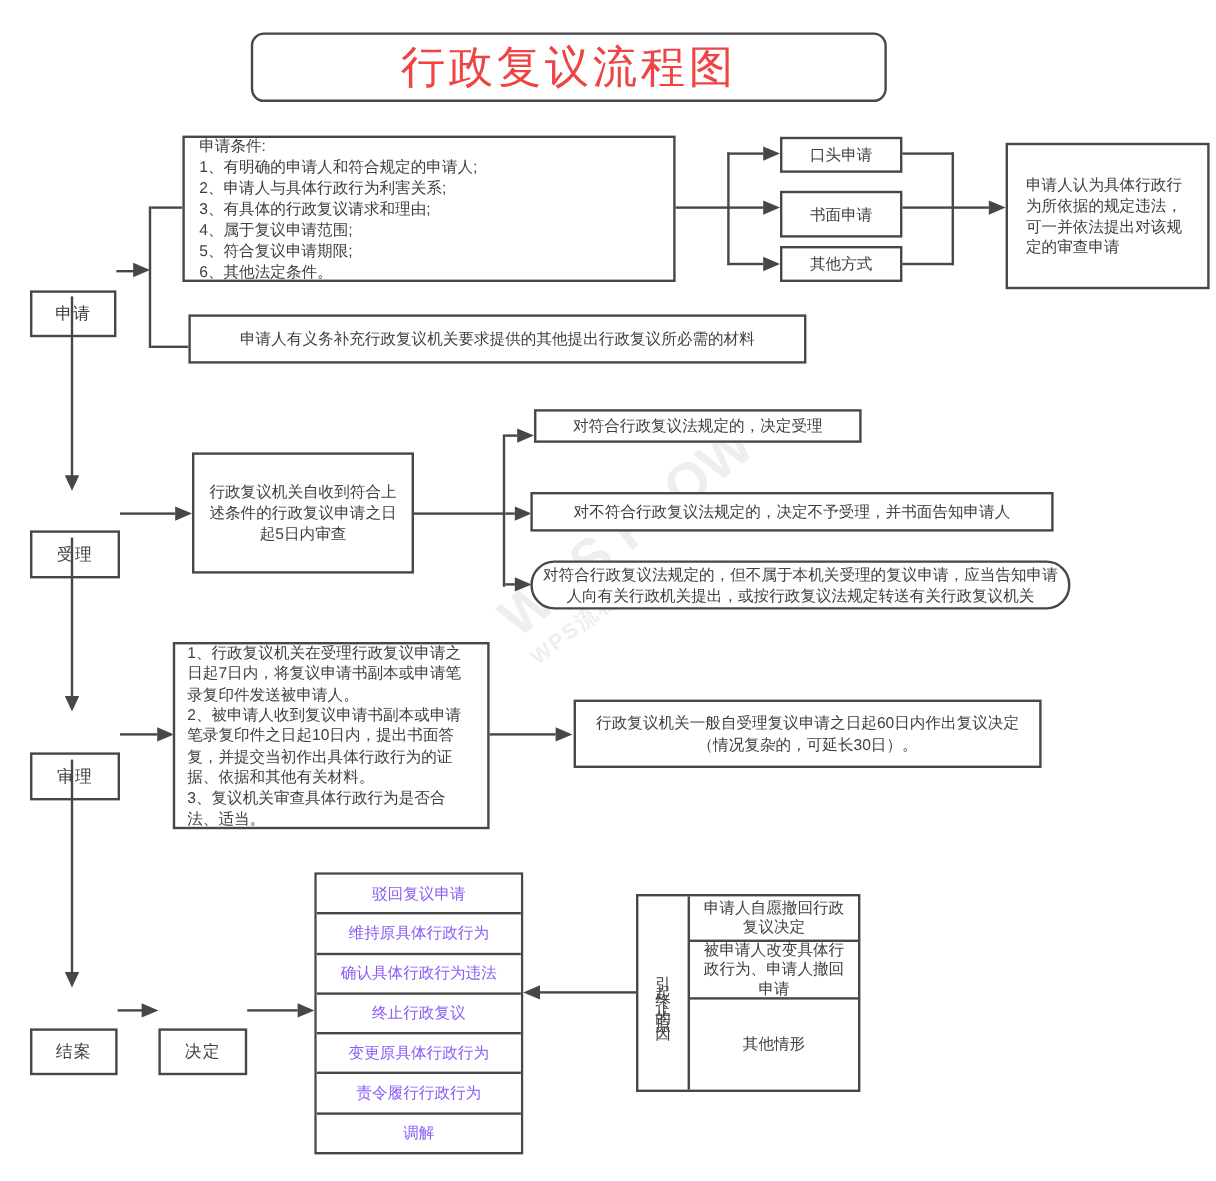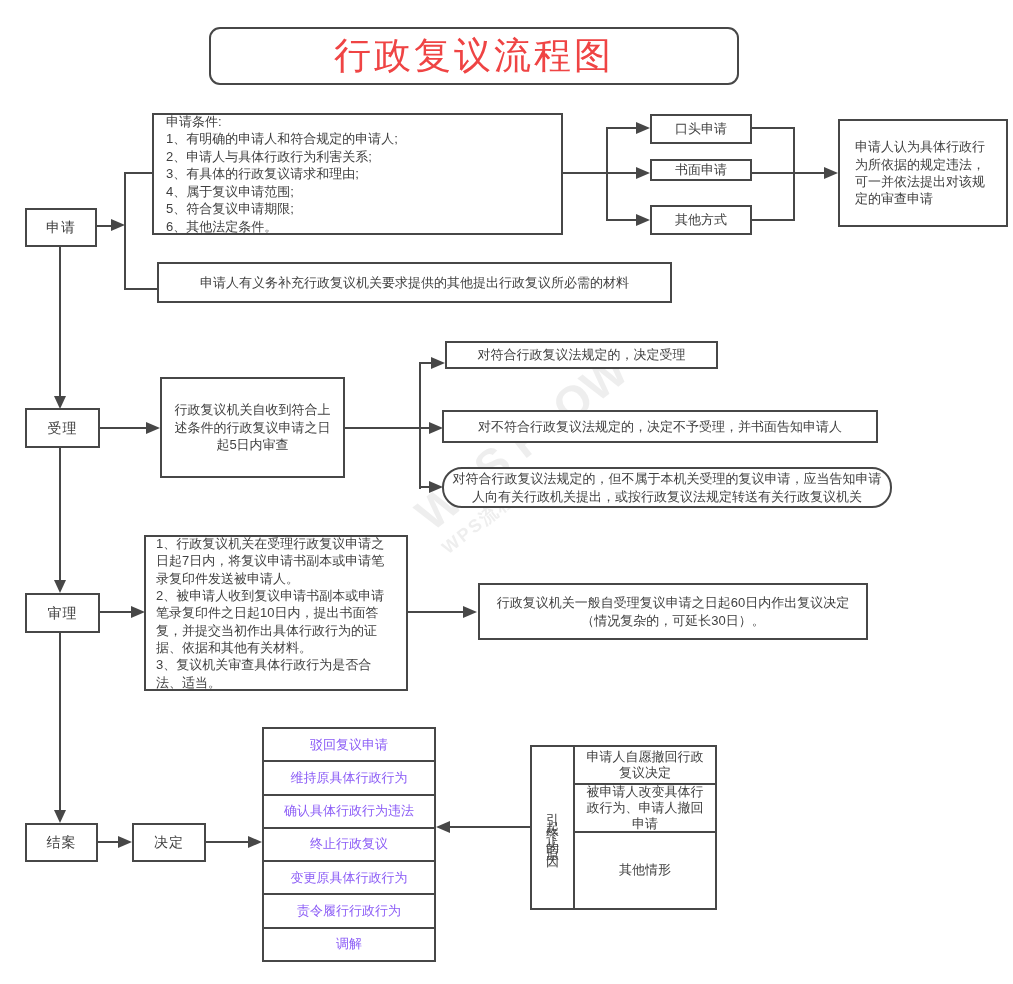--- a/index.html
+++ b/index.html
@@ -4,21 +4,21 @@
 <style>
   html,body{margin:0;padding:0;background:#ffffff;}
   body{font-family:"Liberation Sans","DejaVu Sans",sans-serif;}
   #canvas{position:relative;width:1013px;height:984px;background:#ffffff;overflow:hidden;}
   .node{position:absolute;box-sizing:border-box;border:2px solid #474747;background:#fff;
         color:#3f3f3f;font-size:13px;line-height:1.34;display:flex;align-items:center;
         justify-content:center;text-align:center;}
   .node .txt{display:block;}
   .node.al-left{justify-content:flex-start;text-align:left;}
   .pre{white-space:pre-line;}
-  .stage{font-size:14px;letter-spacing:1px;}
+  .stage{font-size:14px;letter-spacing:1px;margin-top:34px;}
   .title-box{font-size:37px;letter-spacing:3px;color:#ef4444;font-weight:400;border-radius:11px;}
   .hline,.vline{position:absolute;background:#474747;}
   .hline{height:2px;}
   .vline{width:2px;}
   .arr{position:absolute;width:0;height:0;}
   .arr.r{border-top:6px solid transparent;border-bottom:6px solid transparent;border-left:14px solid #474747;}
   .arr.l{border-top:6px solid transparent;border-bottom:6px solid transparent;border-right:14px solid #474747;}
   .arr.d{border-left:6px solid transparent;border-right:6px solid transparent;border-top:13px solid #474747;}
   
   .stack{position:absolute;box-sizing:border-box;border:2px solid #474747;background:#fff;
@@ -82,31 +82,31 @@
   <div class="hline" style="left:563px;top:172px;width:45px;"></div>
   <div class="vline" style="left:606px;top:127px;height:94px;"></div>
   <div class="hline" style="left:606px;top:127px;width:30px;"></div>
   <div class="arr r" style="left:636px;top:122px;"></div>
   <div class="hline" style="left:606px;top:172px;width:30px;"></div>
   <div class="arr r" style="left:636px;top:167px;"></div>
   <div class="hline" style="left:606px;top:219px;width:30px;"></div>
   <div class="arr r" style="left:636px;top:214px;"></div>
 
   <div class="node" style="left:650px;top:114px;width:102px;height:30px;">口头申请</div>
-  <div class="node" style="left:650px;top:159px;width:102px;height:22px;">书面申请</div>
+  <div class="node" style="left:650px;top:159px;width:102px;height:39px;">书面申请</div>
   <div class="node" style="left:650px;top:205px;width:102px;height:30px;">其他方式</div>
 
   <div class="hline" style="left:752px;top:127px;width:43px;"></div>
   <div class="hline" style="left:752px;top:172px;width:43px;"></div>
   <div class="hline" style="left:752px;top:219px;width:43px;"></div>
   <div class="vline" style="left:793px;top:127px;height:94px;"></div>
   <div class="hline" style="left:795px;top:172px;width:29px;"></div>
   <div class="arr r" style="left:824px;top:167px;"></div>
 
-  <div class="node al-left" style="left:838px;top:119px;width:170px;height:108px;padding:6px 15px;">
+  <div class="node al-left" style="left:838px;top:119px;width:170px;height:122px;padding:6px 15px;">
     <span class="txt">申请人认为具体行政行为所依据的规定违法，可一并依法提出对该规定的审查申请</span>
   </div>
 
   <div class="hline" style="left:100px;top:427px;width:46px;"></div>
   <div class="arr r" style="left:146px;top:422px;"></div>
 
   <div class="node" style="left:160px;top:377px;width:185px;height:101px;padding:4px 9px;">行政复议机关自收到符合上述条件的行政复议申请之日起5日内审查</div>
 
   <div class="hline" style="left:345px;top:427px;width:75px;"></div>
   <div class="vline" style="left:419px;top:362px;height:127px;"></div>

